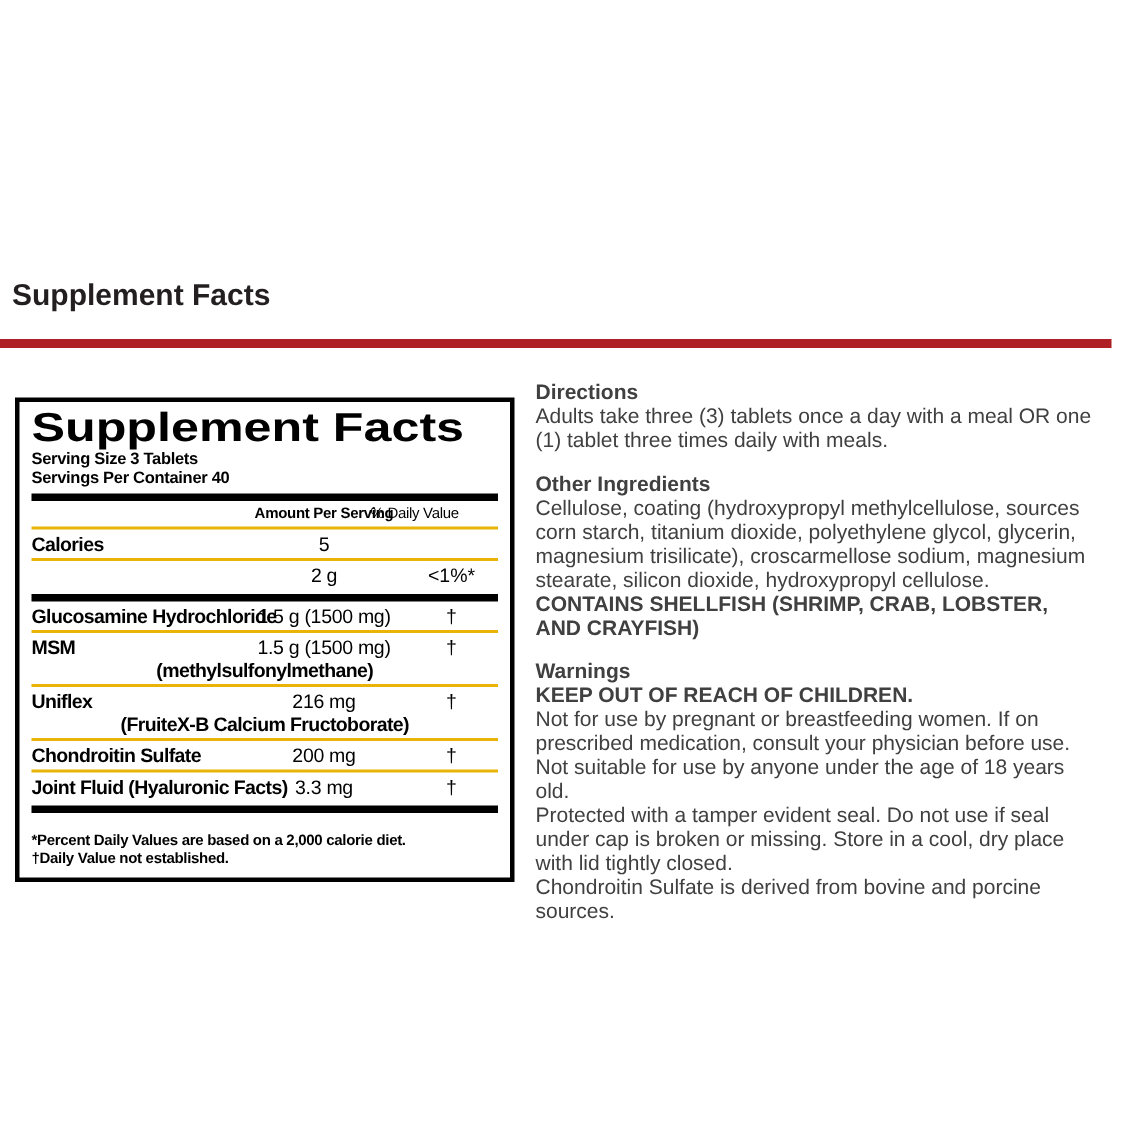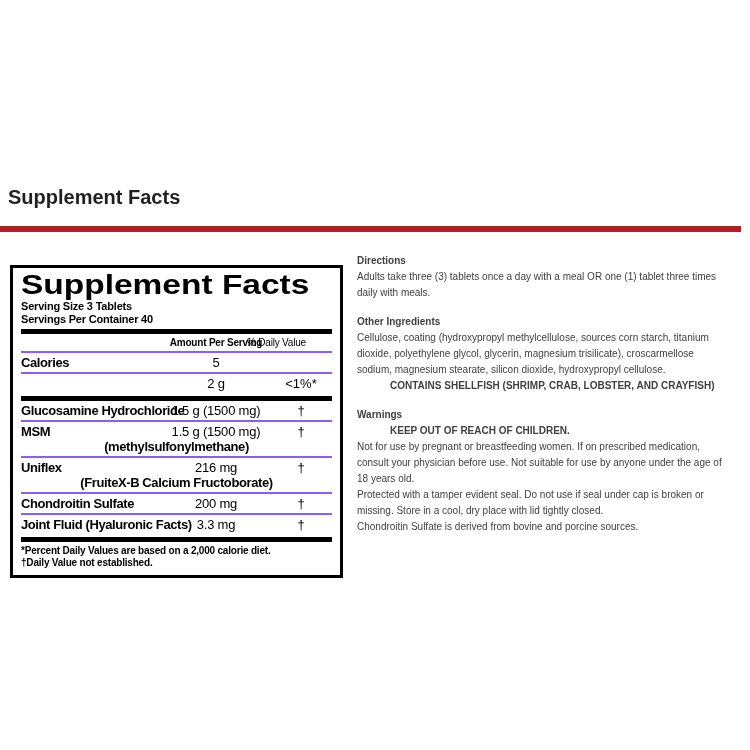--- a/index.html
+++ b/index.html
@@ -32,44 +32,44 @@
   .hdr-row { position:relative; height:17px; }
   .hdr-amount {
     position:absolute; left:110px; width:170px; top:3px;
     font-size:10px; font-weight:700; text-align:center; letter-spacing:-0.2px;
   }
   .hdr-dv {
     position:absolute; right:0; width:85px; top:3px;
     font-size:10px; font-weight:400; letter-spacing:-0.2px;
   }
   .n-row { position:relative; padding:2px 0 2px 0; min-height:15px; }
-  .n-row.line { border-top:2px solid #8b5cf6; }
+  .n-row.line { border-top:2px solid #eab308; }
   .n-row.noline { border-top:0; }
   .n-name { font-size:13px; font-weight:700; line-height:15px; letter-spacing:-0.4px; }
   .n-sub  { font-size:13px; font-weight:700; line-height:15px; letter-spacing:-0.4px;text-align:center; }
   .n-sub:empty { display:none; }
   .n-amt {
     position:absolute; left:120px; width:150px; top:2px;
     font-size:13px; font-weight:400; line-height:15px; text-align:center; letter-spacing:-0.2px;
   }
   .n-dv {
     position:absolute; right:0; width:62px; top:2px;
     font-size:13px; font-weight:400; line-height:15px; text-align:center;
   }
-  .footnotes { padding:3px 0 2px 0; }
+  .footnotes { padding:3px 0 2px 0;margin-top:10px; }
   .footnote { font-size:10px; font-weight:700; line-height:12px; letter-spacing:-0.2px; }
 
   
   .right-col {
     position:absolute; left:357px; top:253px; width:372px;
-    font-size:10px; line-height:16px; color:#404040;
+    font-size:14px; line-height:16px; color:#404040;
   }
   .sec-heading { font-weight:700; }
   .sec-gap { height:13px; }
-  .bold-line { font-weight:700;margin-left:33px; }
+  .bold-line { font-weight:700; }
 </style>
 </head>
 <body>
 
 <div id="page">
 
   <div class="page-heading">Supplement Facts</div>
   <div class="red-rule" style="background: rgb(174, 32, 37);"></div>
 
   <div class="label-box">

